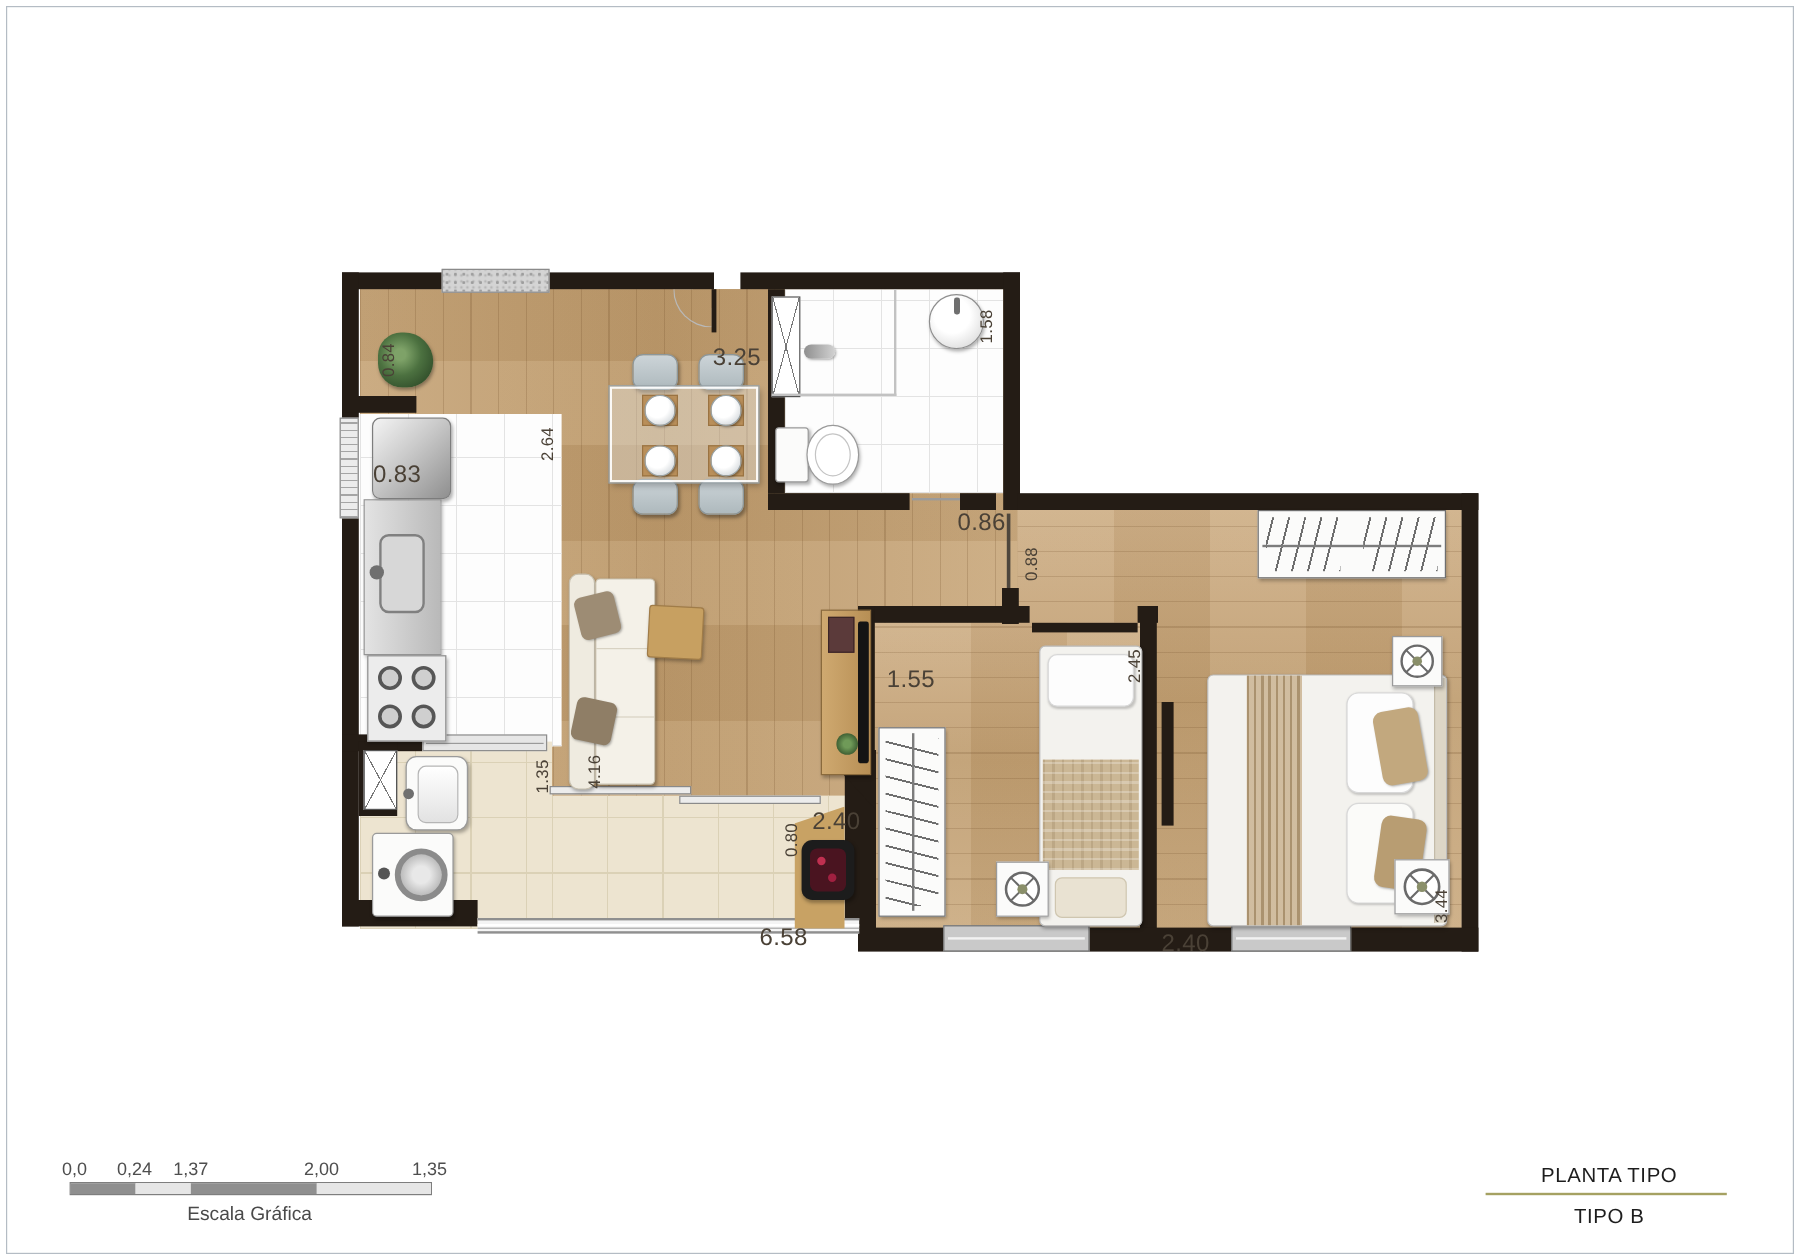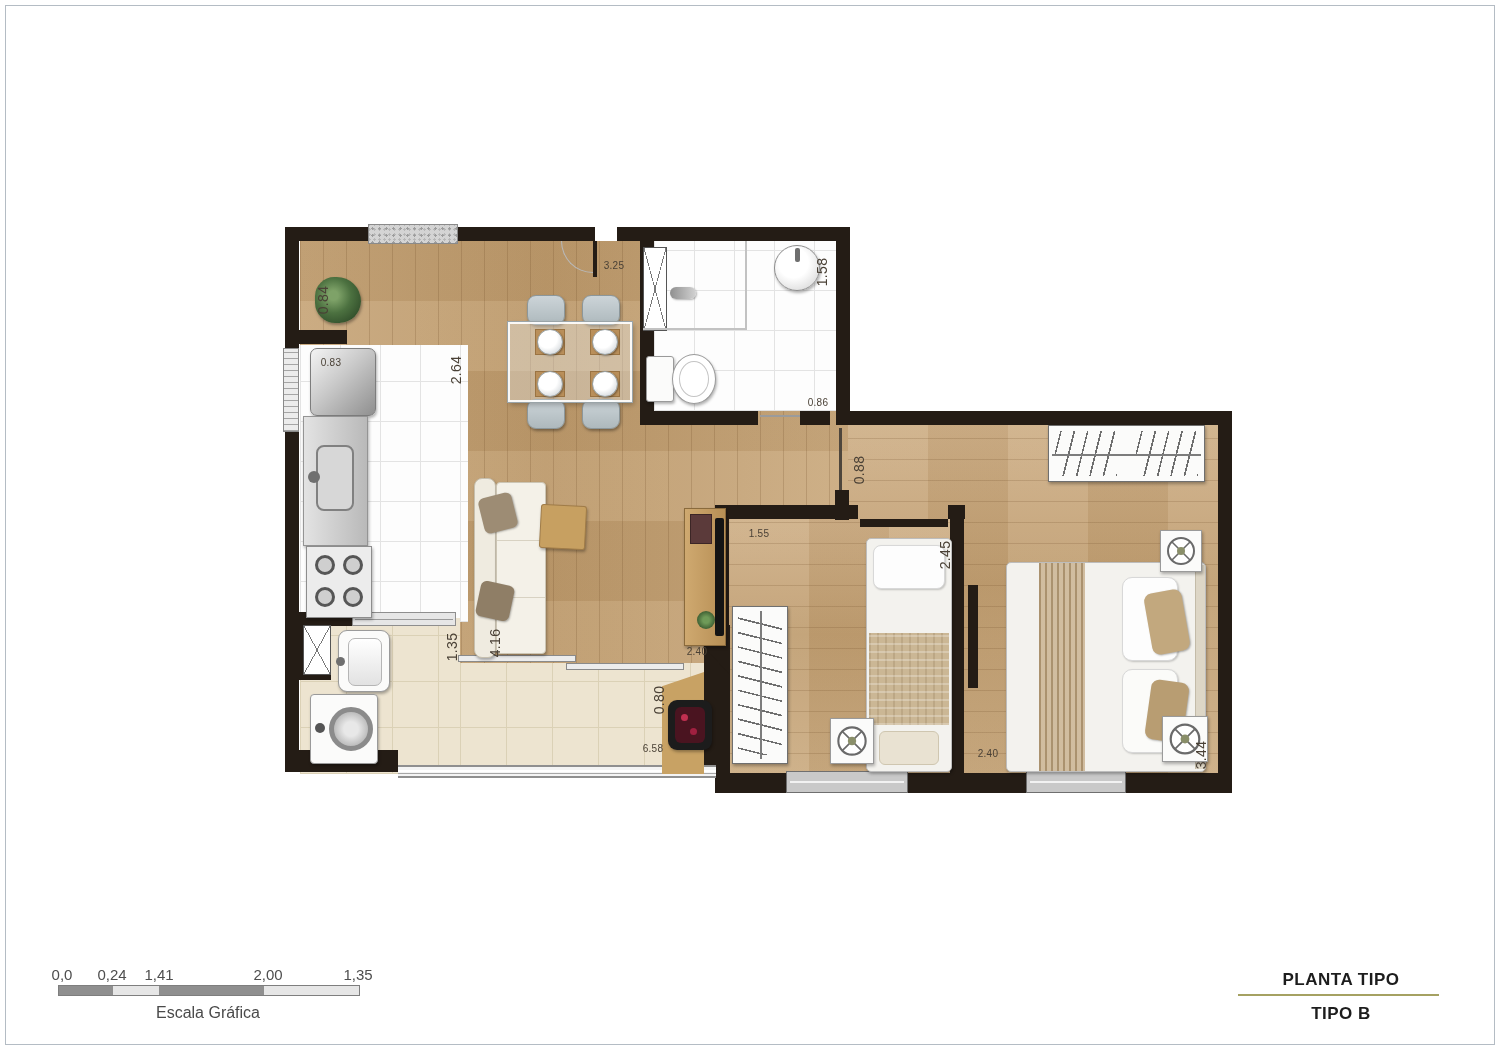--- a/index.html
+++ b/index.html
@@ -35,42 +35,42 @@
                      linear-gradient(to bottom left,  rgba(0,0,0,0) 49%, #777 49%, #777 51%, rgba(0,0,0,0) 51%);}
   .sill{background:#e6e6e6;border:1px solid #8e8e8e;}
   .sill i{position:absolute;left:2px;right:2px;top:50%;height:1px;background:#9a9a9a;}
   .winsill{background:#c9c9c9;border:1px solid #6f6f6f;}
   .winsill i{position:absolute;left:3px;right:3px;top:45%;height:2px;background:#f2f2f2;}
   .rail{border-top:2px solid #8f8f8f;border-bottom:2px solid #8f8f8f;background:#f4f4f4;
     background-image:linear-gradient(#fff 0 0),linear-gradient(#a7a7a7 0 0);
     background-size:100% 2px,100% 1px;background-position:0 3px,0 6px;background-repeat:no-repeat;}
 
   
-  .lbl{font-size:10px;color:#4a4136;white-space:nowrap;transform:translate(-50%,-50%);letter-spacing:.3px;}
+  .lbl{font-size:20px;color:#4a4136;white-space:nowrap;transform:translate(-50%,-50%);letter-spacing:.3px;margin-top:34px;}
   .vlbl{font-size:14px;color:#4a4136;white-space:nowrap;transform:translate(-50%,-50%) rotate(-90deg);letter-spacing:.3px;}
 
   
   .furn{box-shadow:1px 2px 3px rgba(0,0,0,.30);}
   .whitebox{background:#fbfbfa;border:1px solid #9a9a9a;}
   .lamp svg{width:100%;height:100%;}
 
   .hangers-h{background:repeating-linear-gradient(104deg, rgba(0,0,0,0) 0 5px, #6e6e6e 5px 6.6px, rgba(0,0,0,0) 6.6px 13px);}
   .hangers-v{background:repeating-linear-gradient(14deg, rgba(0,0,0,0) 0 6px, #6e6e6e 6px 7.6px, rgba(0,0,0,0) 7.6px 14px);}
 
   .plate{width:26px;height:26px;border-radius:50%;border:1px solid #98a2a6;
     background:radial-gradient(circle at 40% 35%, #ffffff 45%, #d9dde0 78%, #c3c9cc);box-shadow:1px 1px 2px rgba(0,0,0,.35);}
   .mat{background:#b98f5a;border:1px solid #9a7342;}
   .chair{background:linear-gradient(180deg,#ccd4d8,#aeb9bd);border:1px solid #8c979b;border-radius:9px;box-shadow:1px 2px 3px rgba(0,0,0,.35);}
 
   
   .scale-lbl{position:absolute;transform:translateX(-50%);font-size:15px;color:#4e4e4e;}
   #scalebar{position:absolute;left:58px;top:985px;width:300px;height:9px;border:1px solid #7e7e7e;display:flex;}
   #scalebar div{height:100%;}
   #scale-caption{position:absolute;left:208px;top:1004px;transform:translateX(-50%);font-size:16px;color:#4a4a4a;}
-  .tb{position:absolute;left:1341px;transform:translateX(-50%);font-size:17px;font-weight:bold;color:#1d1d1d;letter-spacing:.5px;white-space:nowrap;}
+  .tb{position:absolute;left:1341px;transform:translateX(-50%);font-size:17px;font-weight:normal;color:#1d1d1d;letter-spacing:.5px;white-space:nowrap;}
   #tb-divider{position:absolute;left:1238px;top:994px;width:201px;height:2px;background:#a5a162;}
 </style>
 </head>
 <body>
 
 <div id="page">
   <div id="frame"></div>
 
   <div id="plan">
 
@@ -255,21 +255,21 @@
     <div class="lbl" style="left:412px;top:424px;">2.40</div>
     <div class="vlbl" style="left:374px;top:473px;">0.80</div>
     <div class="lbl" style="left:368px;top:521px;">6.58</div>
     <div class="lbl" style="left:703px;top:526px;">2.40</div>
     <div class="vlbl" style="left:916px;top:528px;">3.44</div>
   </div>
 
   <div>
     <span class="scale-lbl" style="left:62px;top:966px;">0,0</span>
     <span class="scale-lbl" style="left:112px;top:966px;">0,24</span>
-    <span class="scale-lbl" style="left:159px;top:966px;">1,41</span>
+    <span class="scale-lbl" style="left:159px;top:966px;">1,37</span>
     <span class="scale-lbl" style="left:268px;top:966px;">2,00</span>
     <span class="scale-lbl" style="left:358px;top:966px;">1,35</span>
     <div id="scalebar">
       <div style="width:54px;background:#8f8f8f;"></div>
       <div style="width:46px;background:#e6e6e6;"></div>
       <div style="width:105px;background:#8f8f8f;"></div>
       <div style="width:95px;background:#e6e6e6;"></div>
     </div>
     <div id="scale-caption">Escala Gráfica</div>
   </div>

